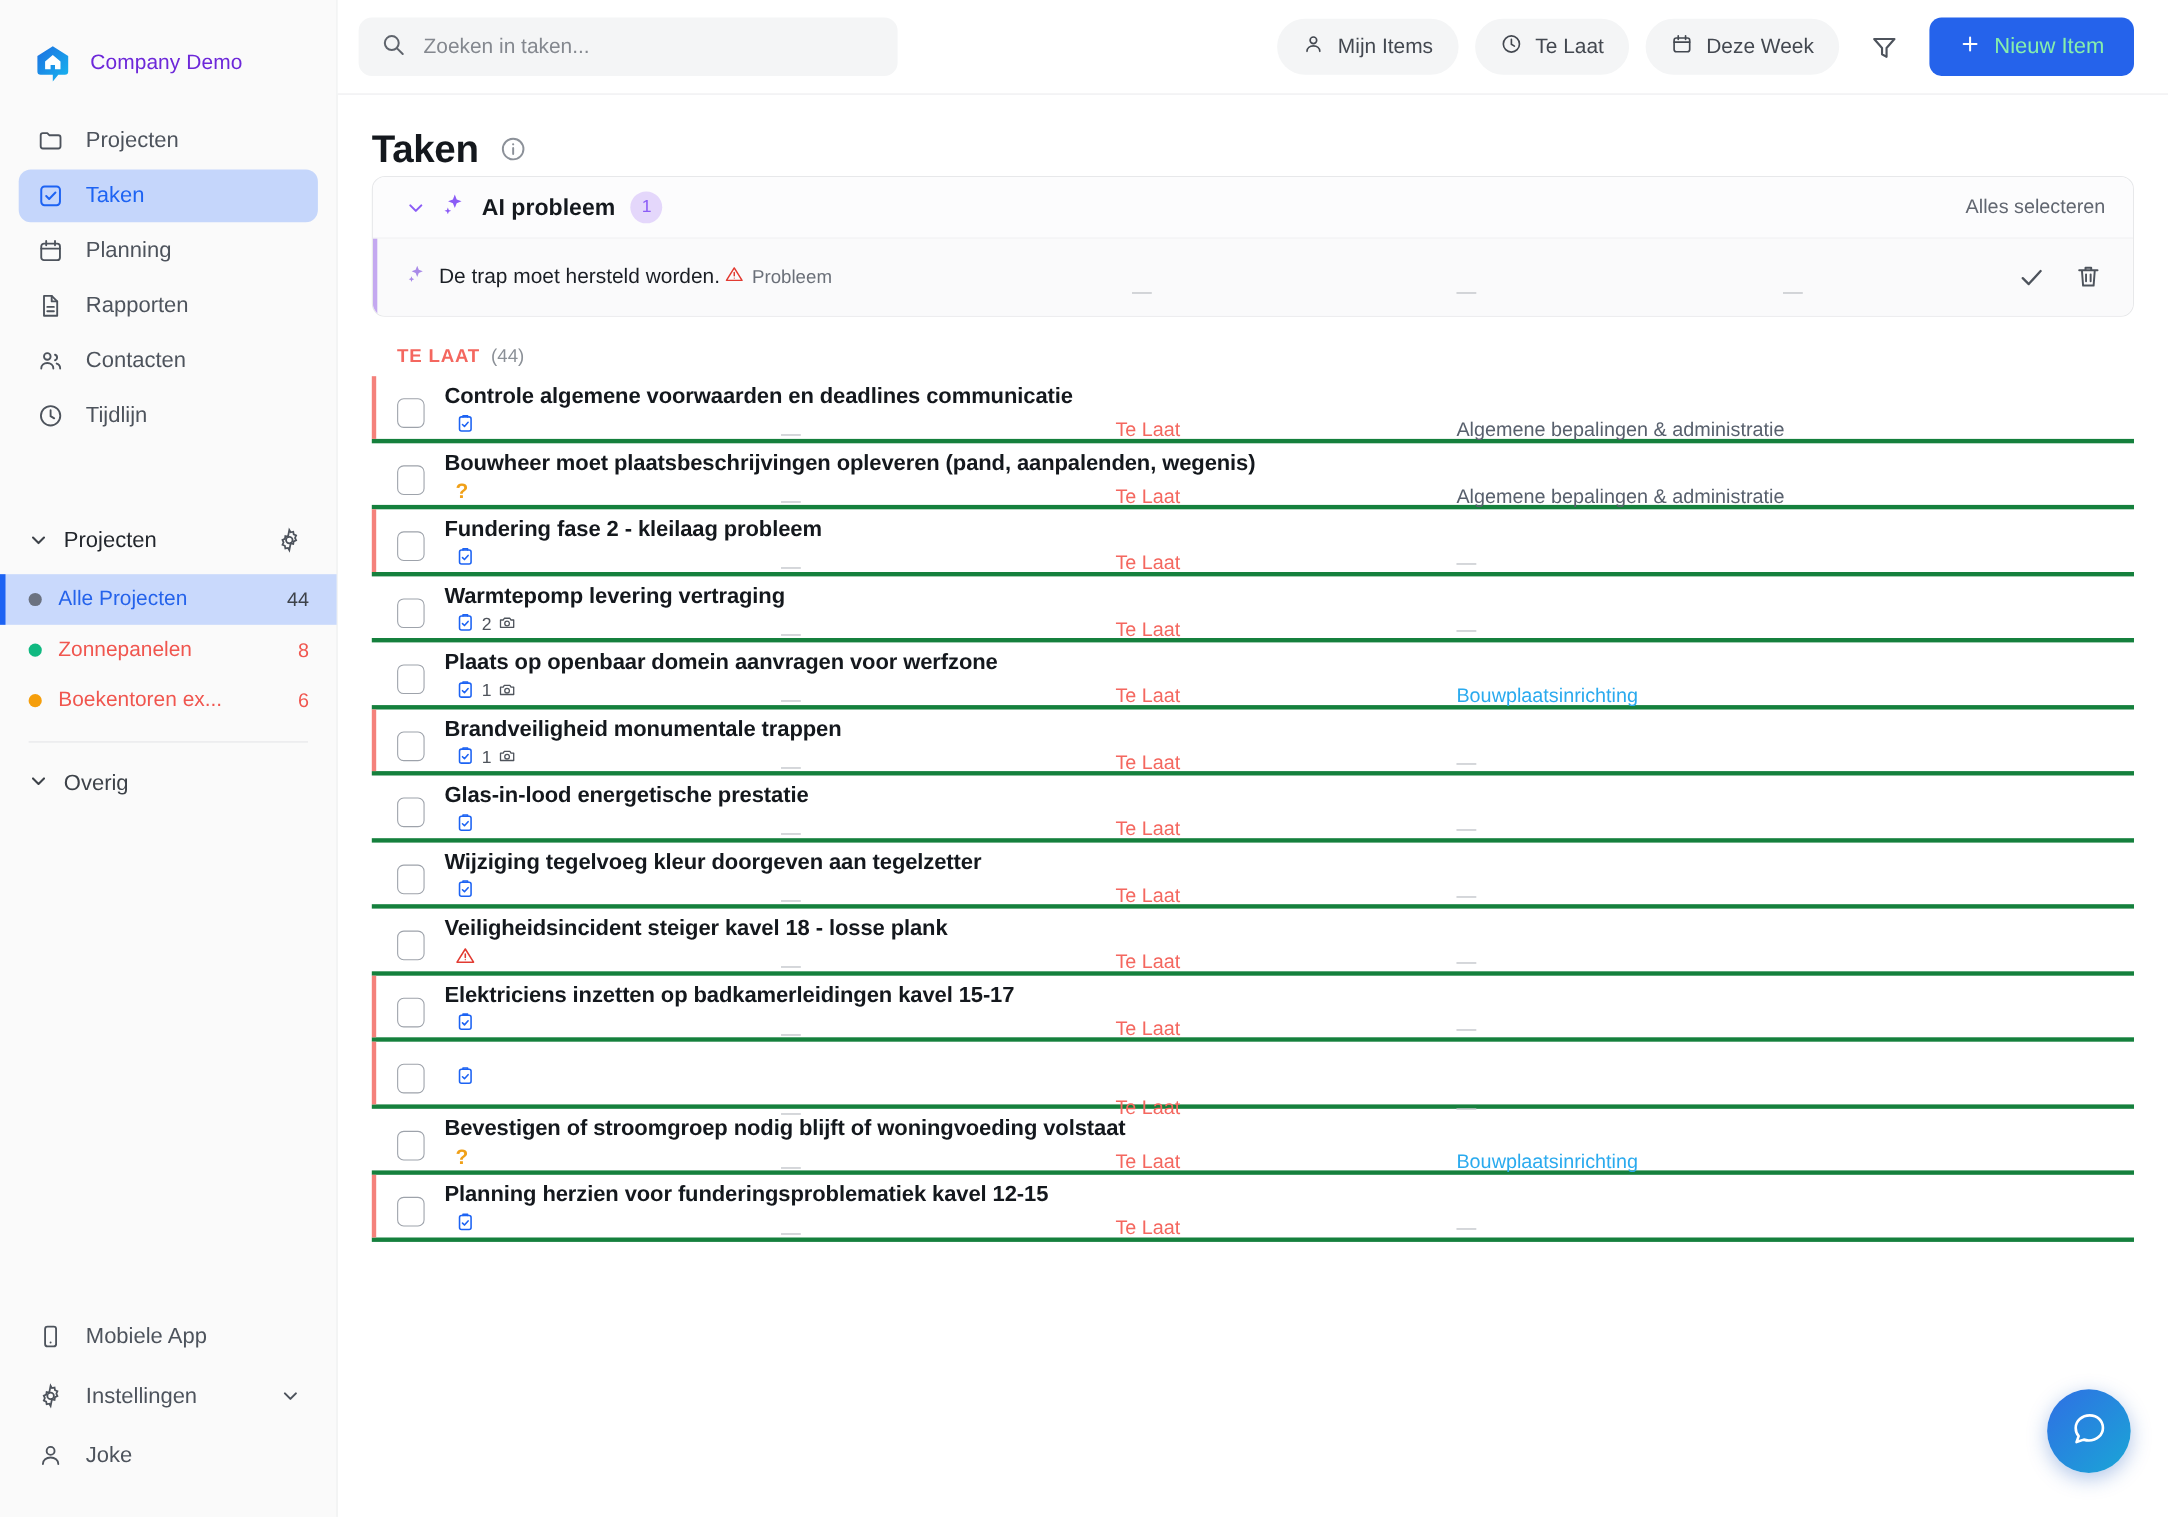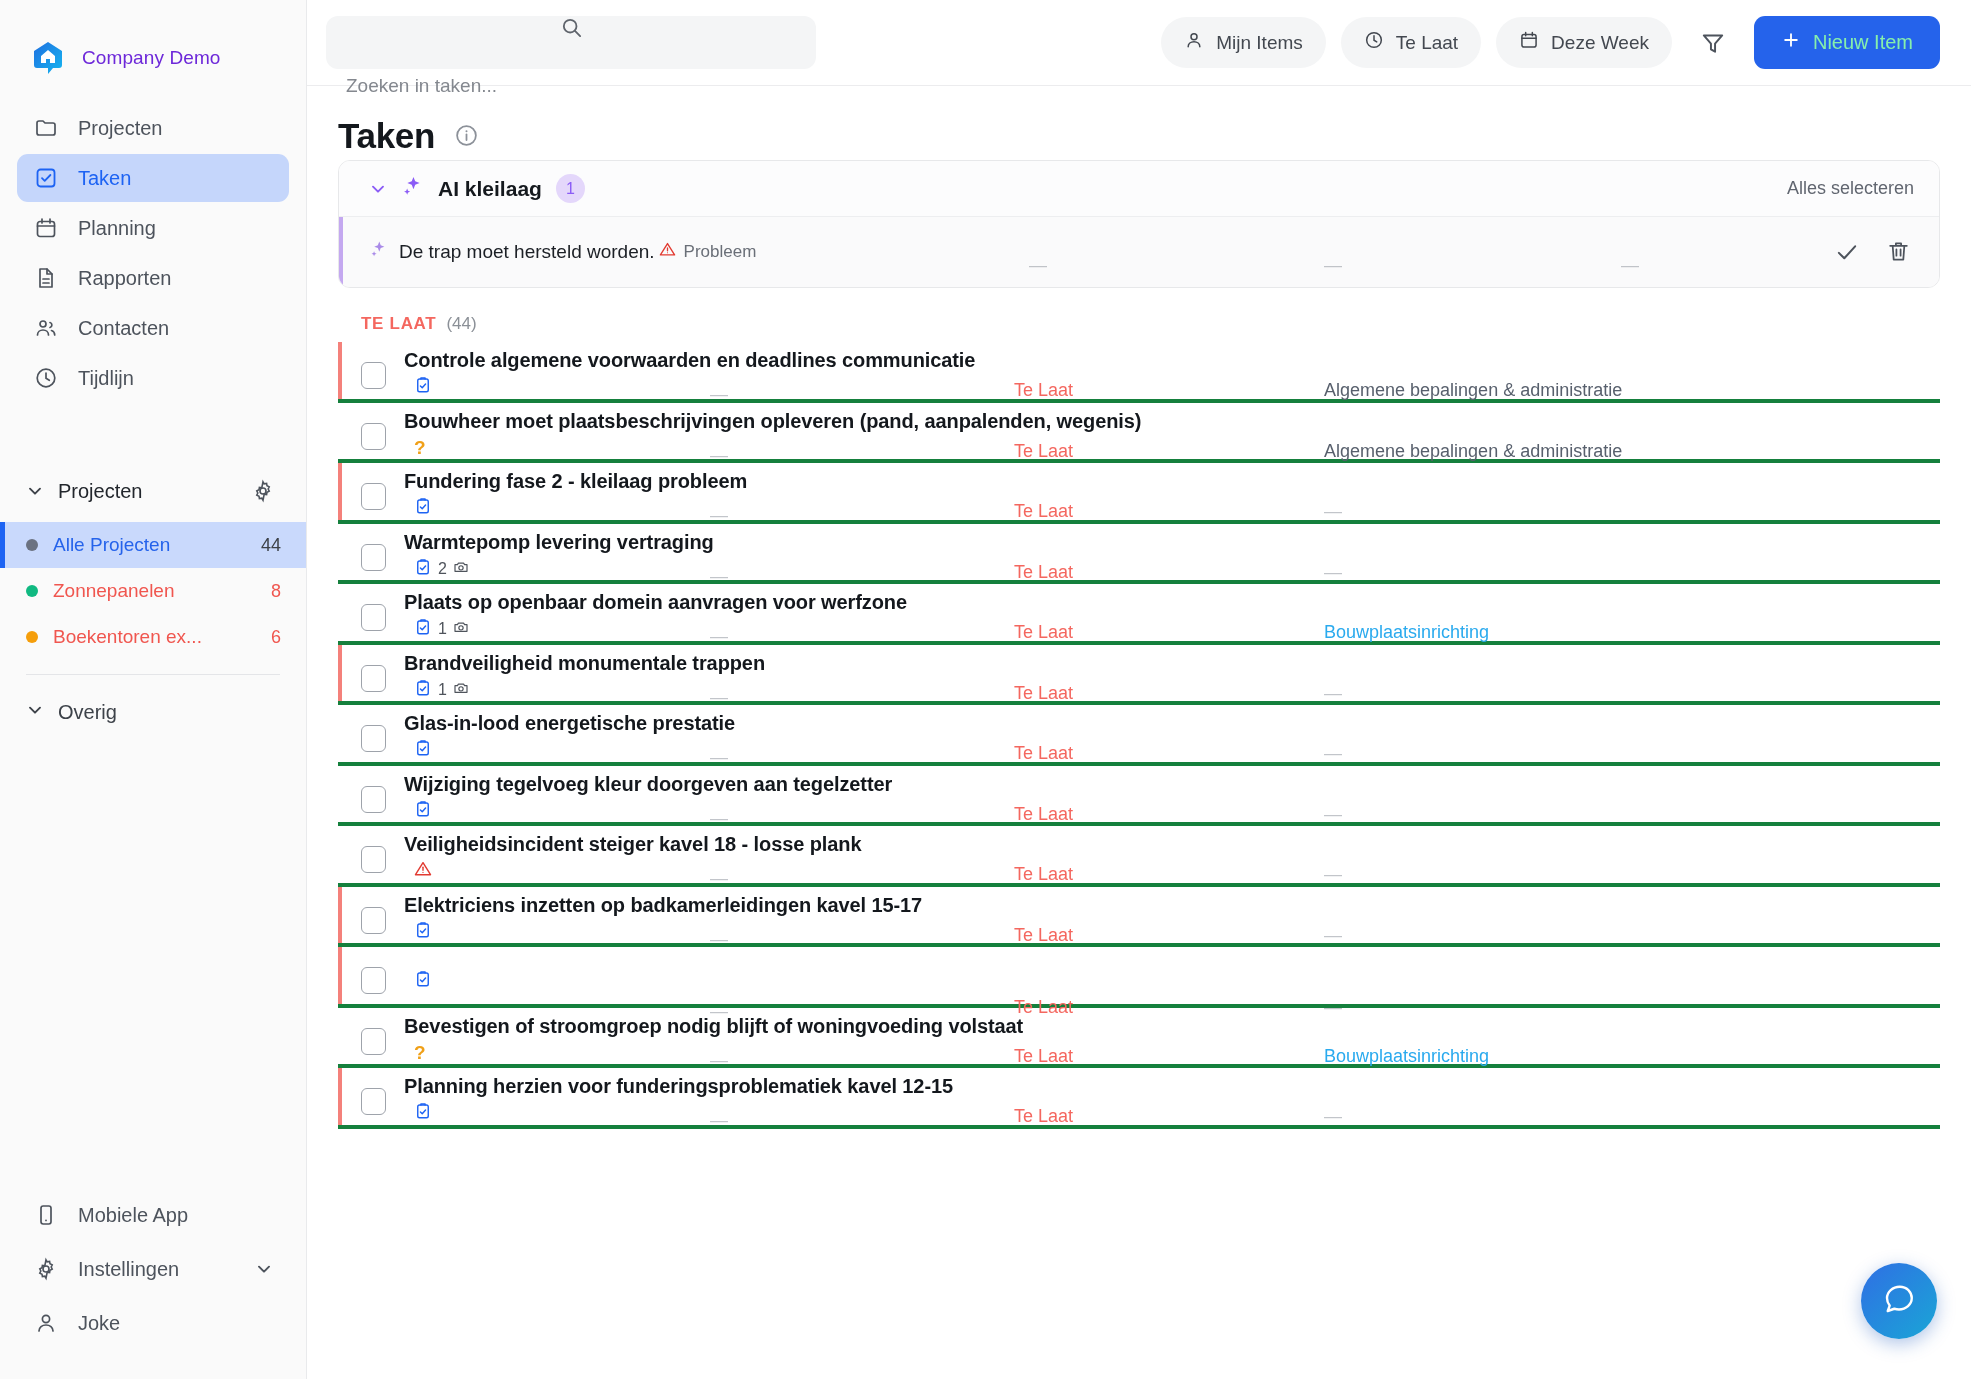--- a/index.html
+++ b/index.html
@@ -76,21 +76,21 @@
   .main { flex: 1; height: 1379px; display: flex; flex-direction: column; min-width: 0; background:#fff; }
 
   .topbar {
     height: 86px; flex: 0 0 86px;
     border-bottom: 1px solid #ececee;
     display: flex; align-items: center; gap: 0;
     padding: 0 31px 0 19px; background: #fff;
   }
   .search {
     width: 490px; height: 53px; background: #f4f5f6; border-radius: 12px;
-    display: flex; align-items: center; gap: 32px; padding: 0 20px; flex-direction: column;
+    display: flex; align-items: center; gap: 16px; padding: 0 20px;
   }
   .search input {
     border: 0; outline: 0; background: transparent; font-size: 19px;
     color: #3d4249; width: 100%; font-family: "Liberation Sans", sans-serif;
   }
   .search input::placeholder { color: #84888f; }
 
   .topbar-right { margin-left: auto; display: flex; align-items: center; gap: 15px; }
   .pill {
     height: 51px; border-radius: 26px; background: #f4f5f6;
@@ -381,21 +381,21 @@
 
       <div class="ai-card">
         <div class="ai-head">
           <span class="caret"><svg width="18" height="18" viewBox="0 0 18 18" fill="none" stroke="#8b5cf6" stroke-width="1.9" stroke-linecap="round" stroke-linejoin="round">
                 <path d="M4 6.7l5 5 5-5"></path>
               </svg></span>
           <span><svg width="23" height="23" viewBox="0 0 24 24" fill="#8b5cf6">
                 <path d="M13 2l1.8 4.6L19.4 8.4l-4.6 1.8L13 14.8l-1.8-4.6L6.6 8.4l4.6-1.8z"></path>
                 <path d="M6.4 14.2l.9 2.3 2.3.9-2.3.9-.9 2.3-.9-2.3-2.3-.9 2.3-.9z"></path>
               </svg></span>
-          <span class="ai-title">AI kleilaag</span>
+          <span class="ai-title">AI probleem</span>
           <span class="ai-badge">1</span>
           <span class="ai-select">Alles selecteren</span>
         </div>
 
         <div class="ai-row">
           <div class="ai-row-main">
             <div class="ai-row-title">
               <span><svg width="19" height="19" viewBox="0 0 24 24" fill="#a98ae8">
                     <path d="M13 2l1.8 4.6L19.4 8.4l-4.6 1.8L13 14.8l-1.8-4.6L6.6 8.4l4.6-1.8z"></path>
                     <path d="M6.4 14.2l.9 2.3 2.3.9-2.3.9-.9 2.3-.9-2.3-2.3-.9 2.3-.9z"></path>

